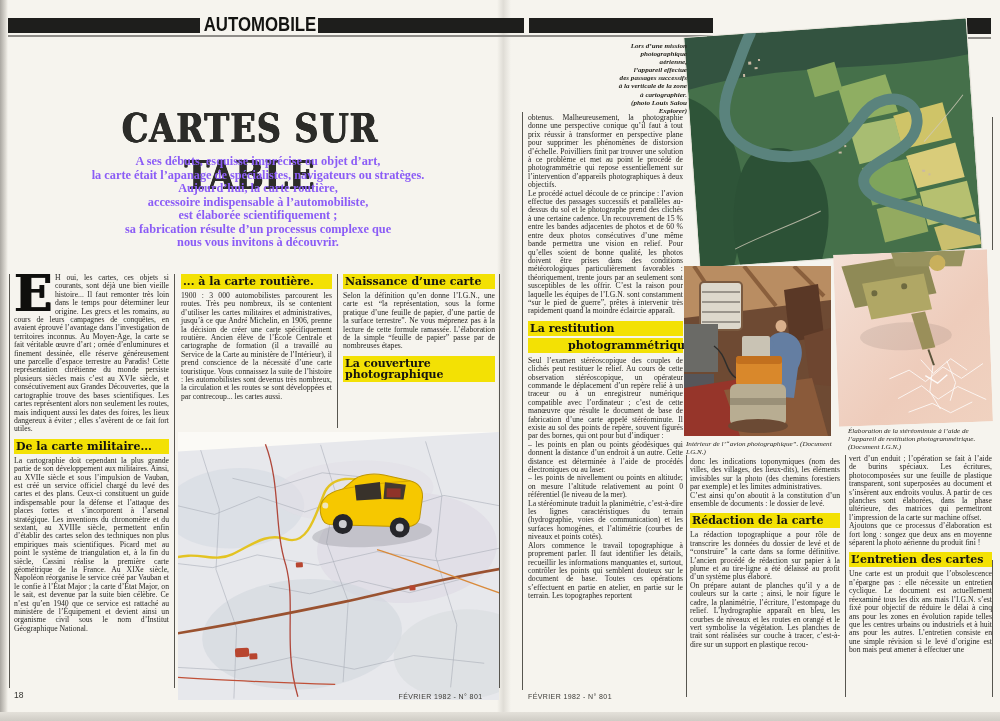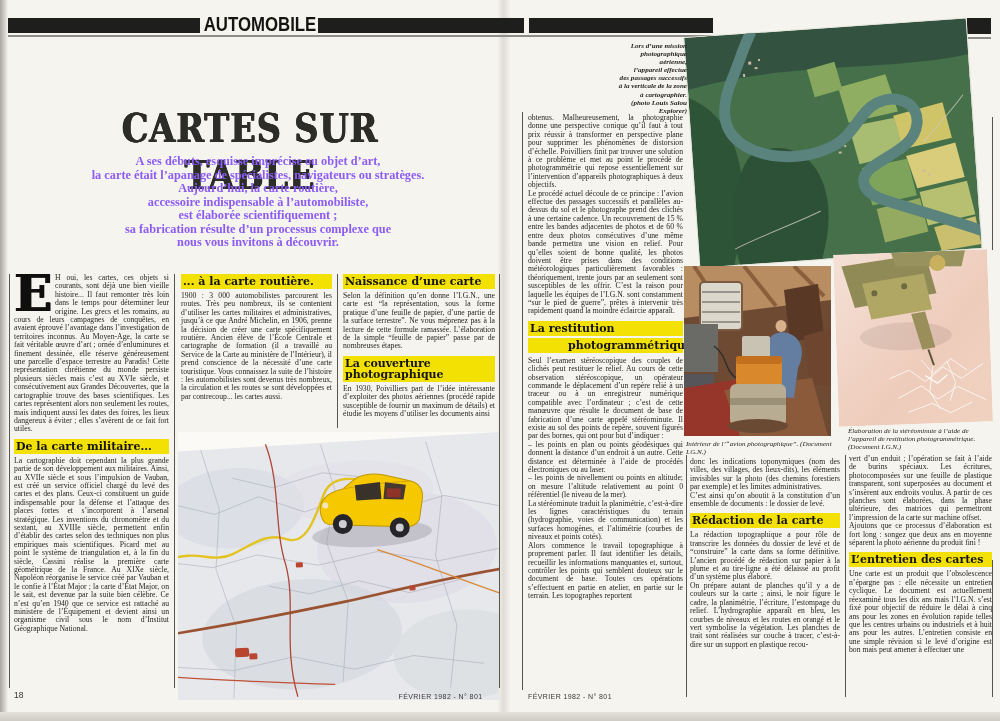--- a/index.html
+++ b/index.html
@@ -96,21 +96,20 @@
 
   <div class="col" style="left:181px;top:274px;width:151px;">
     <div class="h-yellow">... à la carte routière.</div>
     <p>1900 : 3 000 automobilistes parcourent les routes. Très peu nombreux, ils se contentent d’utiliser les cartes militaires et administratives, jusqu’à ce que André Michelin, en 1906, prenne la décision de créer une carte spécifiquement routière. Ancien élève de l’École Centrale et cartographe de formation (il a travaillé au Service de la Carte au ministère de l’Intérieur), il prend conscience de la nécessité d’une carte touristique. Vous connaissez la suite de l’histoire : les automobilistes sont devenus très nombreux, la circulation et les routes se sont développées et par contrecoup... les cartes aussi.</p>
   </div>
 
   <div class="col" style="left:343px;top:274px;width:152px;">
     <div class="h-yellow">Naissance d’une carte</div>
     <p>Selon la définition qu’en donne l’I.G.N., une carte est “la représentation, sous la forme pratique d’une feuille de papier, d’une partie de la surface terrestre”. Ne vous méprenez pas à la lecture de cette formule ramassée. L’élaboration de la simple “feuille de papier” passe par de nombreuses étapes.</p>
     <div class="h-yellow h-gap">La couverture photographique</div>
-    <p>En 1930, Poivilliers part de l’idée intéressante d’exploiter des photos aériennes (procédé rapide susceptible de fournir un maximum de détails) et étudie les moyens d’utiliser les documents ainsi</p>
   </div>
 
   <div class="photo" style="left:178px;top:432px;width:321px;height:268px;background:#fbfaf6;">
     <svg width="321" height="268" viewBox="0 0 321 268">
       <g transform="rotate(-3.5 160 134)">
         <rect x="-14" y="10" width="352" height="270" fill="#e7e8ec"></rect>
         <ellipse cx="60" cy="70" rx="70" ry="40" fill="#d5dae2" opacity=".6"></ellipse>
         <ellipse cx="230" cy="120" rx="90" ry="55" fill="#dcd6e2" opacity=".5"></ellipse>
         <ellipse cx="120" cy="200" rx="100" ry="55" fill="#cfd6dd" opacity=".55"></ellipse>
         <ellipse cx="280" cy="230" rx="70" ry="45" fill="#d8dce0" opacity=".6"></ellipse>

